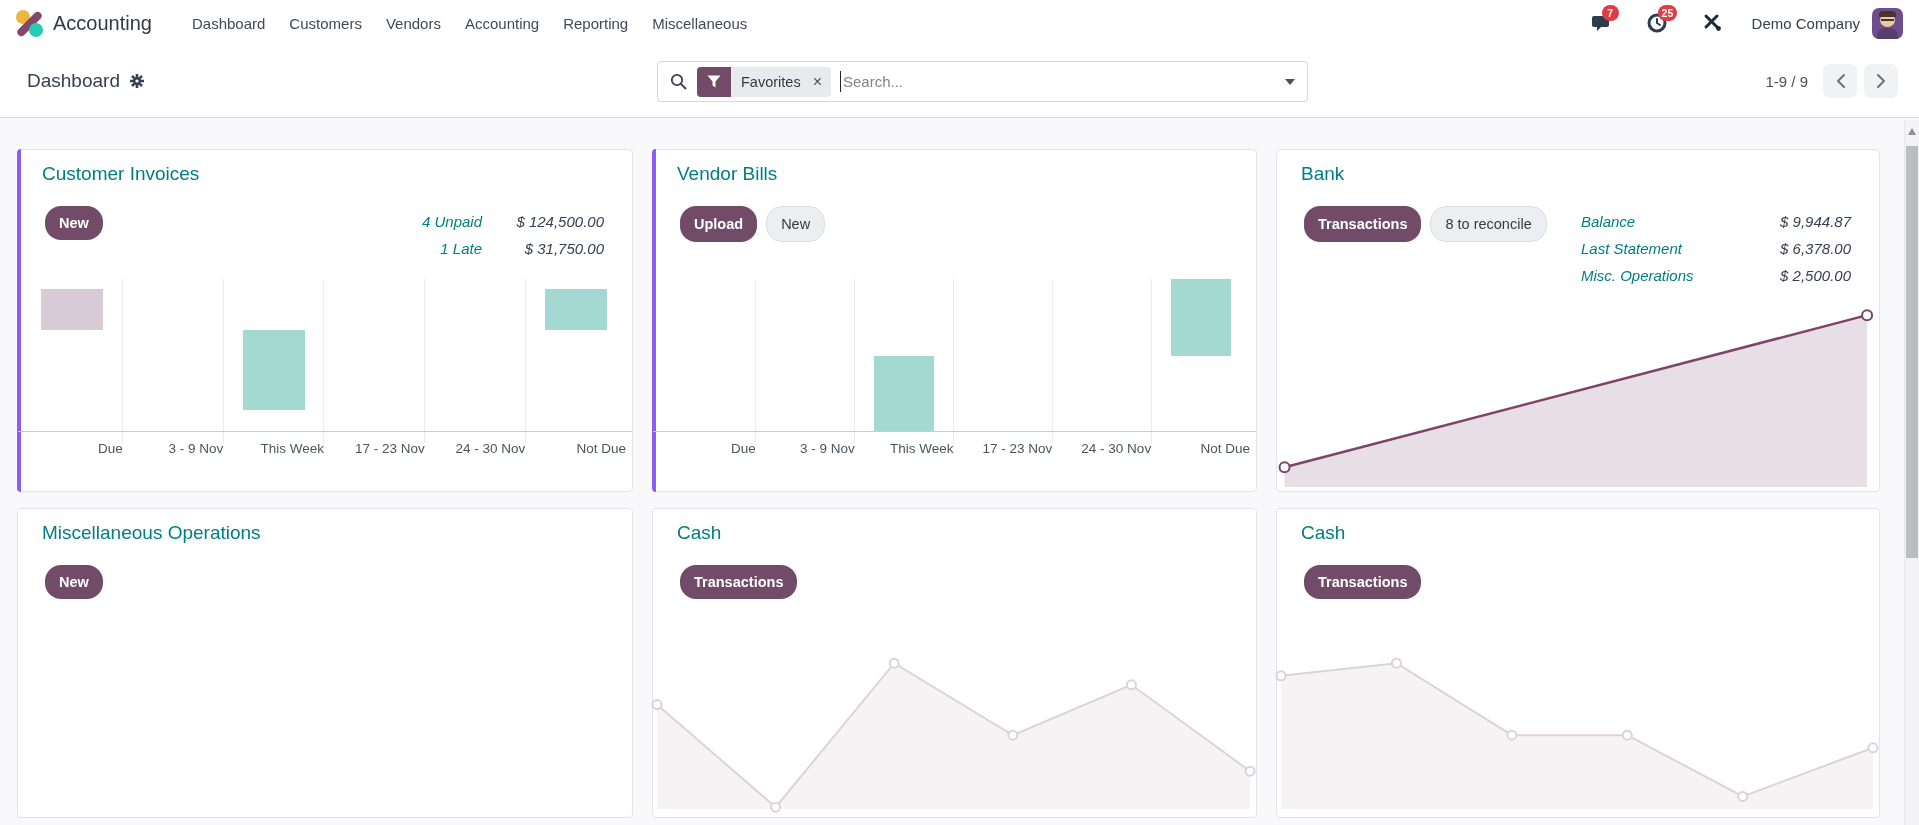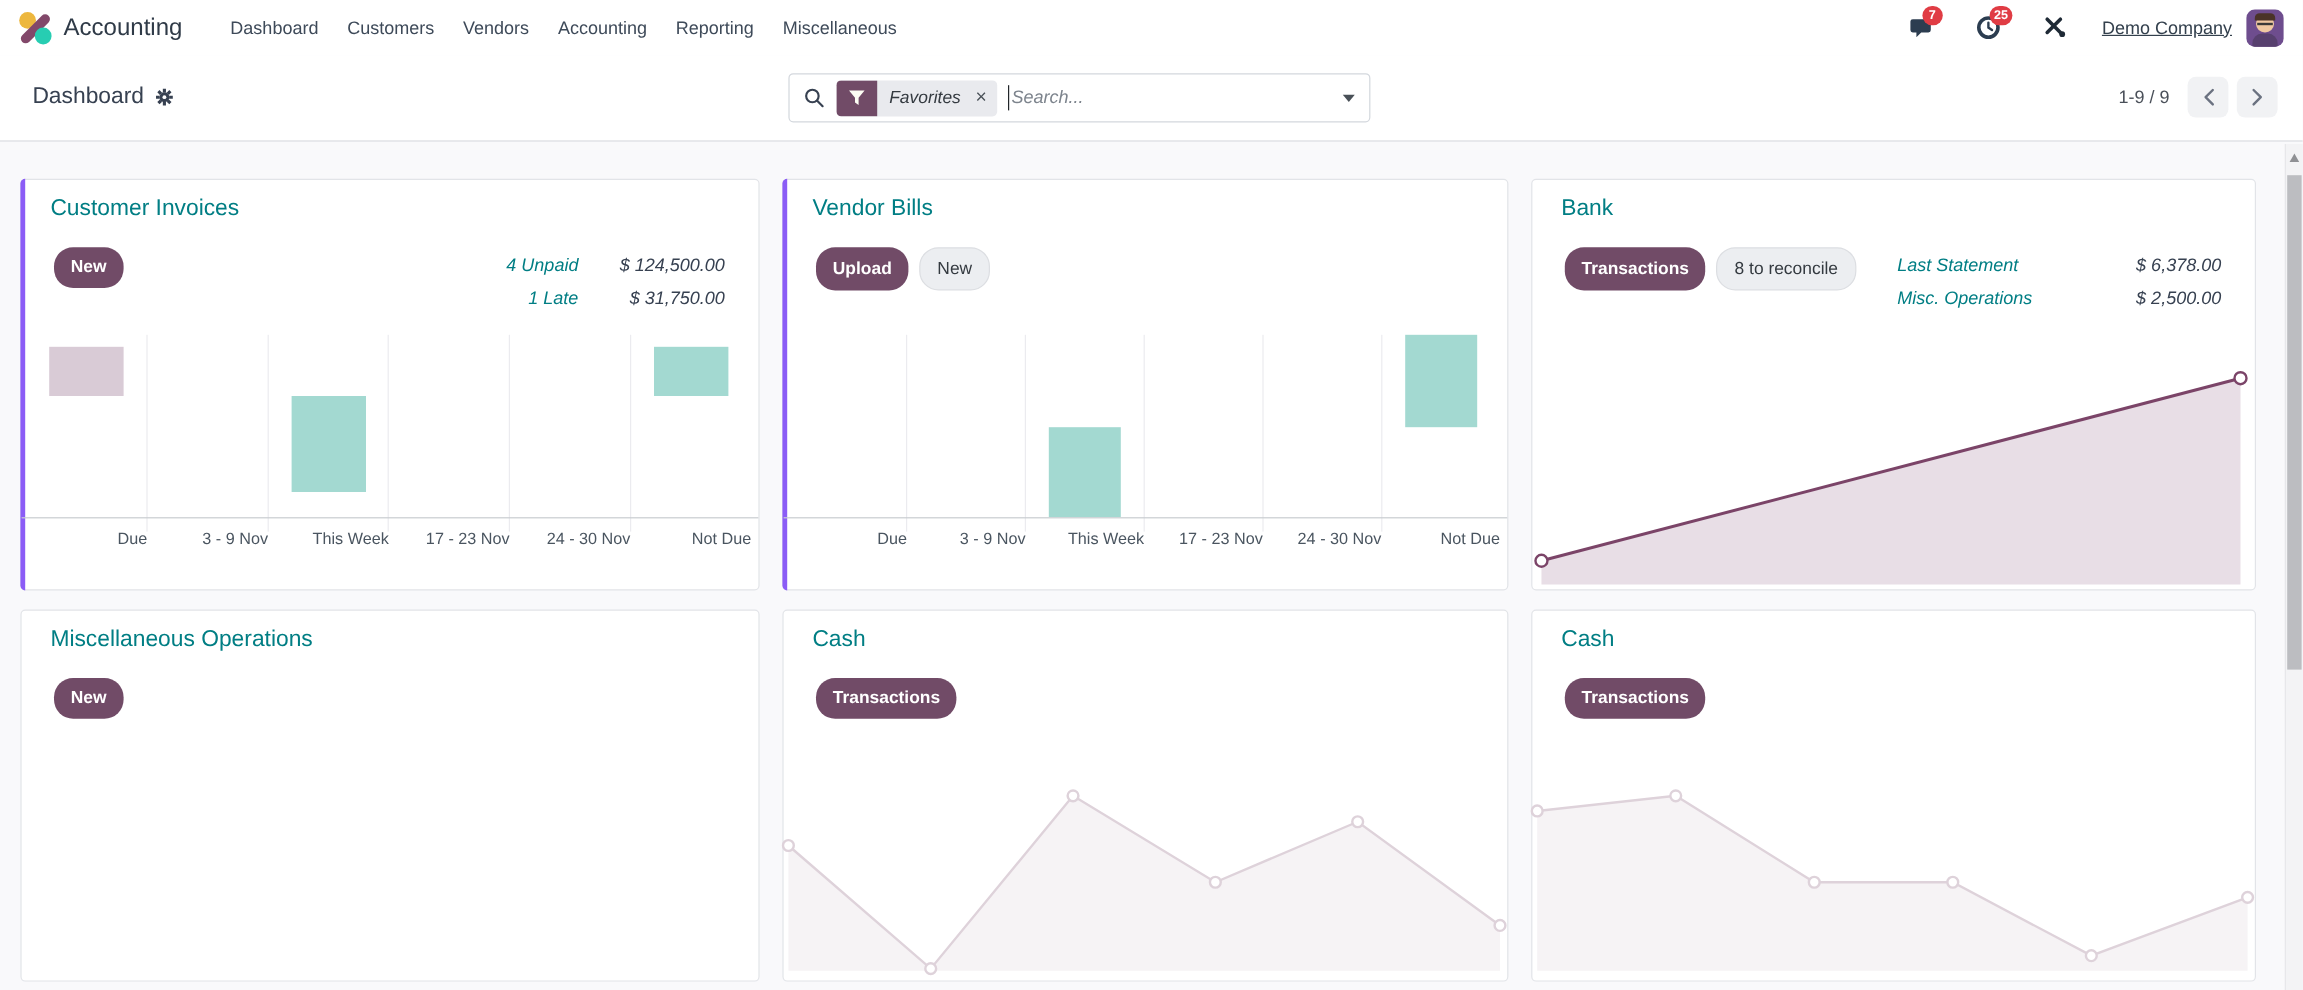--- a/index.html
+++ b/index.html
@@ -16,35 +16,35 @@
                  background:#82486a; transform:rotate(-45deg); }
   .brand-name { font-size:20px; color:#2f3a47; }
   .menu { display:flex; margin-left:28px; }
   .menu-item { font-size:15px; color:#3e4a59; padding:12px 12px; cursor:pointer; white-space:nowrap; }
   .nav-right { margin-left:auto; display:flex; align-items:center; }
   .icon-btn { position:relative; width:26px; height:26px; margin-left:30px; cursor:pointer;
               display:flex; align-items:center; justify-content:center; }
   .badge { position:absolute; top:-5px; left:14px; min-width:17px; height:16px; padding:0 4px;
            background:#e03c44; color:#fff; border-radius:9px; font-size:10.5px; font-weight:bold;
            display:flex; align-items:center; justify-content:center; }
-  .company { font-size:15px; color:#33404d; margin-left:26px; cursor:pointer;text-decoration:underline; }
+  .company { font-size:15px; color:#33404d; margin-left:26px; cursor:pointer; }
   .avatar { width:31px; height:31px; border-radius:7px; margin-left:12px; cursor:pointer;
             background:#6e4d8e; position:relative; overflow:hidden; }
   .avatar .head { position:absolute; left:8px; top:5px; width:15px; height:14px; border-radius:50%; background:#f0c9a2; }
   .avatar .hair { position:absolute; left:7px; top:3px; width:17px; height:6px; border-radius:4px 4px 0 0; background:#4a3328; }
   .avatar .specs { position:absolute; left:9px; top:11px; width:13px; height:4px; border-top:2px solid #3a3a3a; }
   .avatar .body { position:absolute; left:5px; top:20px; width:21px; height:12px; border-radius:8px 8px 0 0; background:#57406e; }
 
   
   .control-panel { position:relative; height:72px; background:#fff; border-bottom:1px solid #d9dbdf; }
   .page-title-wrap { position:absolute; left:27px; top:24px; display:flex; align-items:center; gap:9px; }
   .page-title { font-size:19px; color:#374151; }
   .gear { width:16px; height:16px; cursor:pointer; }
-  .searchbar { position:absolute; left:657px; top:15px; width:485px; height:41px; background:#fff;
-               border:1px solid #d3d7dd; border-radius:4px; display:flex; align-items:center; padding:0 12px;font-style:italic; }
+  .searchbar { position:absolute; left:657px; top:15px; width:651px; height:41px; background:#fff;
+               border:1px solid #d3d7dd; border-radius:4px; display:flex; align-items:center; padding:0 12px; }
   .mag { width:17px; height:17px; flex:0 0 auto; }
   .facet { display:flex; align-items:center; margin-left:10px; background:#e9eaee; border-radius:4px; overflow:hidden; height:30px; }
   .facet-icon { width:34px; height:30px; background:#714b67; display:flex; align-items:center; justify-content:center; }
   .facet-label { font-size:14.5px; color:#343a40; padding:0 10px; }
   .facet-x { font-size:16px; color:#495057; padding:0 9px 0 2px; cursor:pointer; }
   .search-placeholder { display:flex; align-items:center; margin-left:9px; }
   .caret-line { width:1px; height:21px; background:#212529; margin-right:2px; }
   .placeholder-text { font-size:15px; color:#7d848d; }
   .search-caret { margin-left:auto; width:0; height:0; border-left:5px solid transparent; border-right:5px solid transparent;
                   border-top:6px solid #495057; cursor:pointer; }
@@ -271,20 +271,24 @@
     </div>
 
     <div class="card r1">
       <div class="card-title">Bank</div>
       <div class="btn-row">
         <button class="btn primary">Transactions</button>
         <button class="btn secondary">8 to reconcile</button>
       </div>
       <div class="stats left-labels">
         <div class="stat-row">
+            <span class="stat-label">Balance</span>
+            <span class="stat-value">$ 9,944.87</span>
+          </div>
+        <div class="stat-row">
             <span class="stat-label">Last Statement</span>
             <span class="stat-value">$ 6,378.00</span>
           </div>
         <div class="stat-row">
             <span class="stat-label">Misc. Operations</span>
             <span class="stat-value">$ 2,500.00</span>
           </div>
       </div>
       <div class="line-chart bank-chart">
           <svg width="592" height="179">

